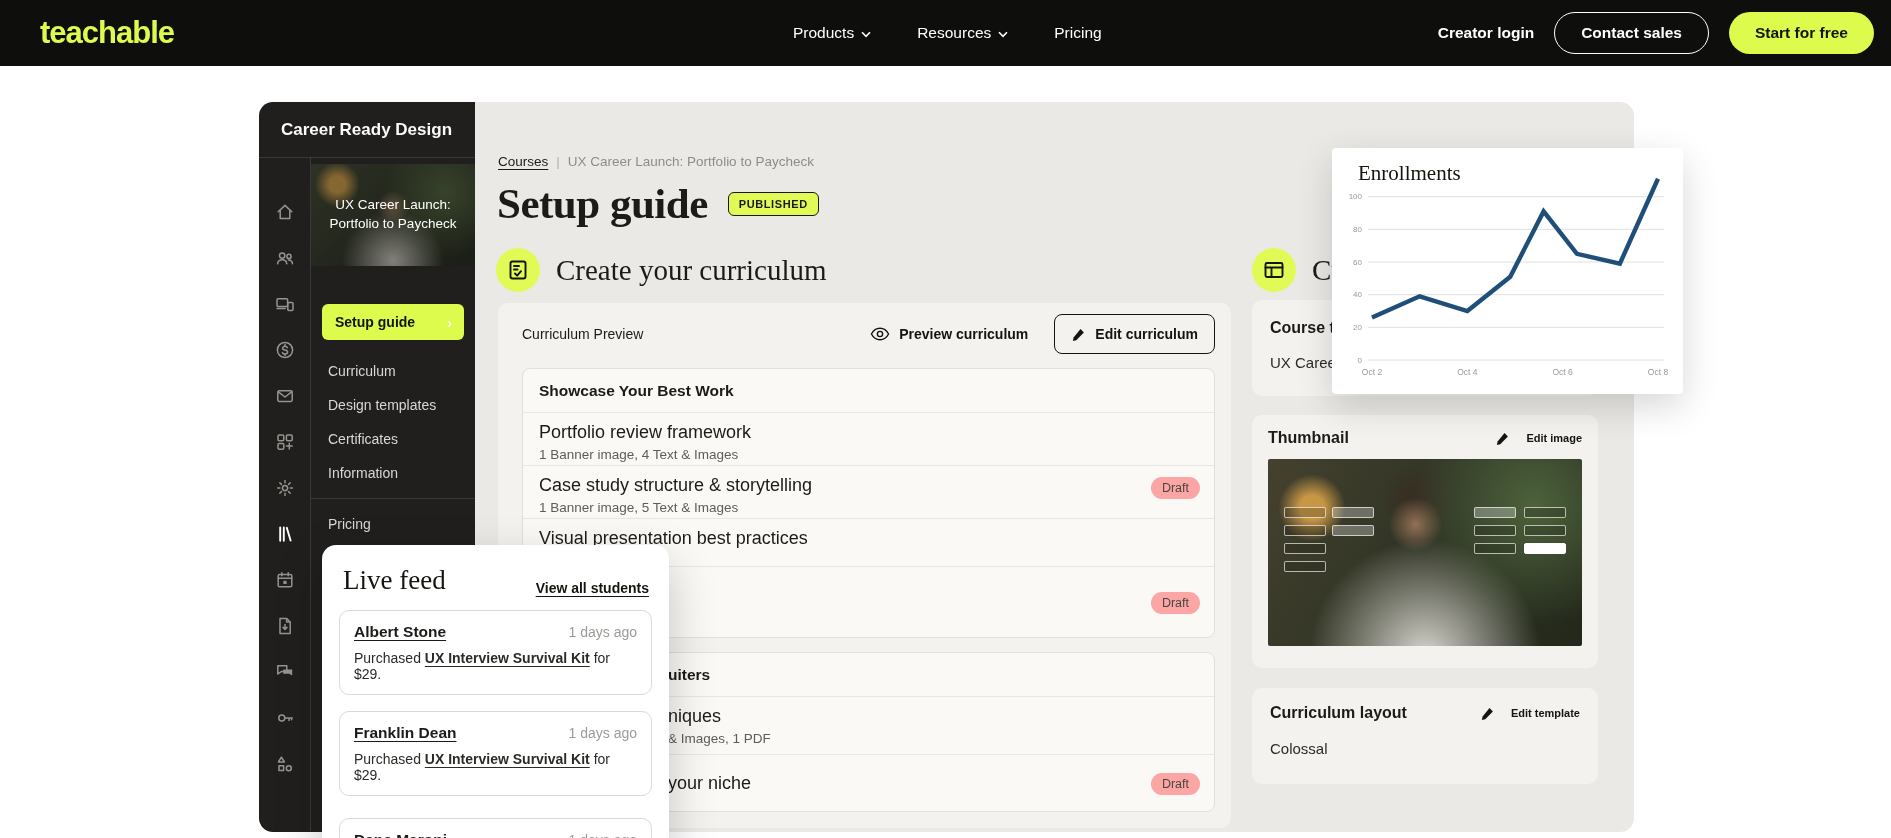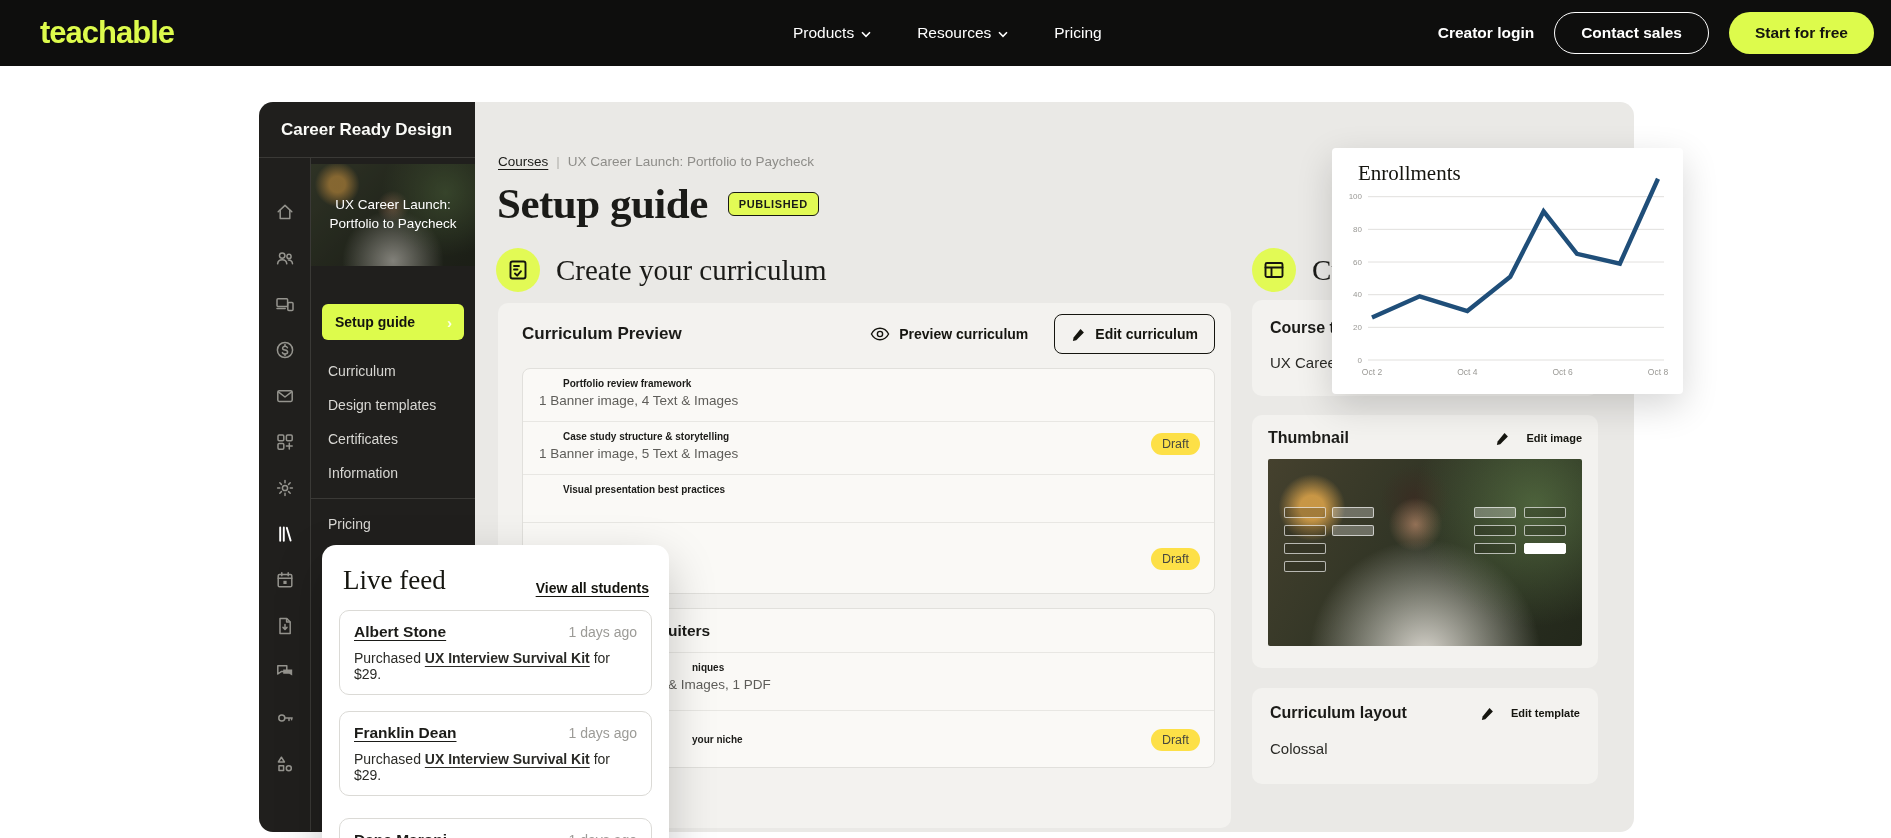--- a/index.html
+++ b/index.html
@@ -58,33 +58,33 @@
   .section-head { position:absolute; display:flex; align-items:center; gap:16px;justify-content:space-between; }
   .sh-curriculum { left:237px; top:146px; }
   .sh-customize { left:993px; top:146px; }
   .lime-circle { width:44px; height:44px; border-radius:50%; background:#E2FA55; display:flex; align-items:center; justify-content:center; flex:none; }
   .lime-circle svg { width:22px; height:22px; stroke:#15150f; fill:none; stroke-width:1.9; stroke-linecap:round; stroke-linejoin:round; }
   .sh-text { font-size:29px; color:#1b1b18; }
 
   
   .cur-card { position:absolute; left:239px; top:201px; width:733px; height:525px; background:#F3F2EF; border-radius:10px; padding:10px 16px 16px 24px; }
   .cc-head { height:42px; display:flex; align-items:center; justify-content:space-between; }
-  .cc-title { font-size:17px; font-weight:700; }
+  .cc-title { font-size:14px; font-weight:400; }
   .cc-actions { display:flex; align-items:center; gap:26px; }
   .txt-btn { display:flex; align-items:center; gap:9px; font-size:14px; font-weight:600; cursor:pointer; background:none; border:none; color:#15150f; }
   .edit-btn { display:flex; align-items:center; gap:9px; height:40px; border:1.5px solid #15150f; border-radius:8px; background:transparent; padding:10px 16px; font-size:14px; font-weight:600; color:#15150f; cursor:pointer; }
   .lc { background:#FAF9F6; border:1px solid #E1E0DC; border-radius:8px; overflow:hidden; }
   .lc-a { margin-top:13px; }
   .lc-b { margin-top:14px; }
   .lc-head { height:44px; display:flex; align-items:center; padding:0 16px; font-size:15.5px; font-weight:700; border-bottom:1px solid #E8E7E3; }
   .lrow { display:flex; justify-content:space-between; align-items:flex-start; padding:9px 14px 0 16px; border-bottom:1px solid #E8E7E3; }
   .lrow:last-child { border-bottom:none; }
-  .lt { font-size:10px; font-weight:700;margin-left:24px; }
+  .lt { font-size:18px; font-weight:400; }
   .ls { font-size:13.5px; color:#5E5D59; margin-top:4px; }
-  .draft-pill { background:#fde047; color:#48473f; border-radius:999px; padding:4px 11px; font-size:12.5px; margin-top:2px; flex:none; }
+  .draft-pill { background:#fca5a5; color:#48473f; border-radius:999px; padding:4px 11px; font-size:12.5px; margin-top:2px; flex:none; }
   .r53 { height:53px; } .r48 { height:48px; }
   .r70 { height:70px; align-items:center; padding-top:0; }
   .r58 { height:58px; } .r56 { height:56px; align-items:center; padding-top:0; }
   .frag-head { padding-left:145px; }
   .frag-row { padding-left:145px; }
 
   
   .rcard { position:absolute; left:993px; width:346px; background:#F3F2EF; border-radius:10px; }
   .course-card { top:198px; height:96px; padding:19px 18px; }
   .cc-label { font-size:16px; font-weight:700; }
@@ -283,20 +283,21 @@
               <svg viewBox="0 0 20 20">
                 <path d="M12.7 2.8l4.5 4.5L7 17.5l-4.5 1 1-4.5L12.7 2.8z" fill="#15150f"></path>
               </svg>
             </span>
           <span>Edit curriculum</span>
         </button>
       </div>
     </div>
 
     <div class="lc lc-a">
+      <div class="lc-head">Showcase Your Best Work</div>
       <div class="lrow r53">
         <div>
           <div class="lt">Portfolio review framework</div>
           <div class="ls">1 Banner image, 4 Text &amp; Images</div>
         </div>
       </div>
       <div class="lrow r53">
         <div>
           <div class="lt">Case study structure &amp; storytelling</div>
           <div class="ls">1 Banner image, 5 Text &amp; Images</div>

